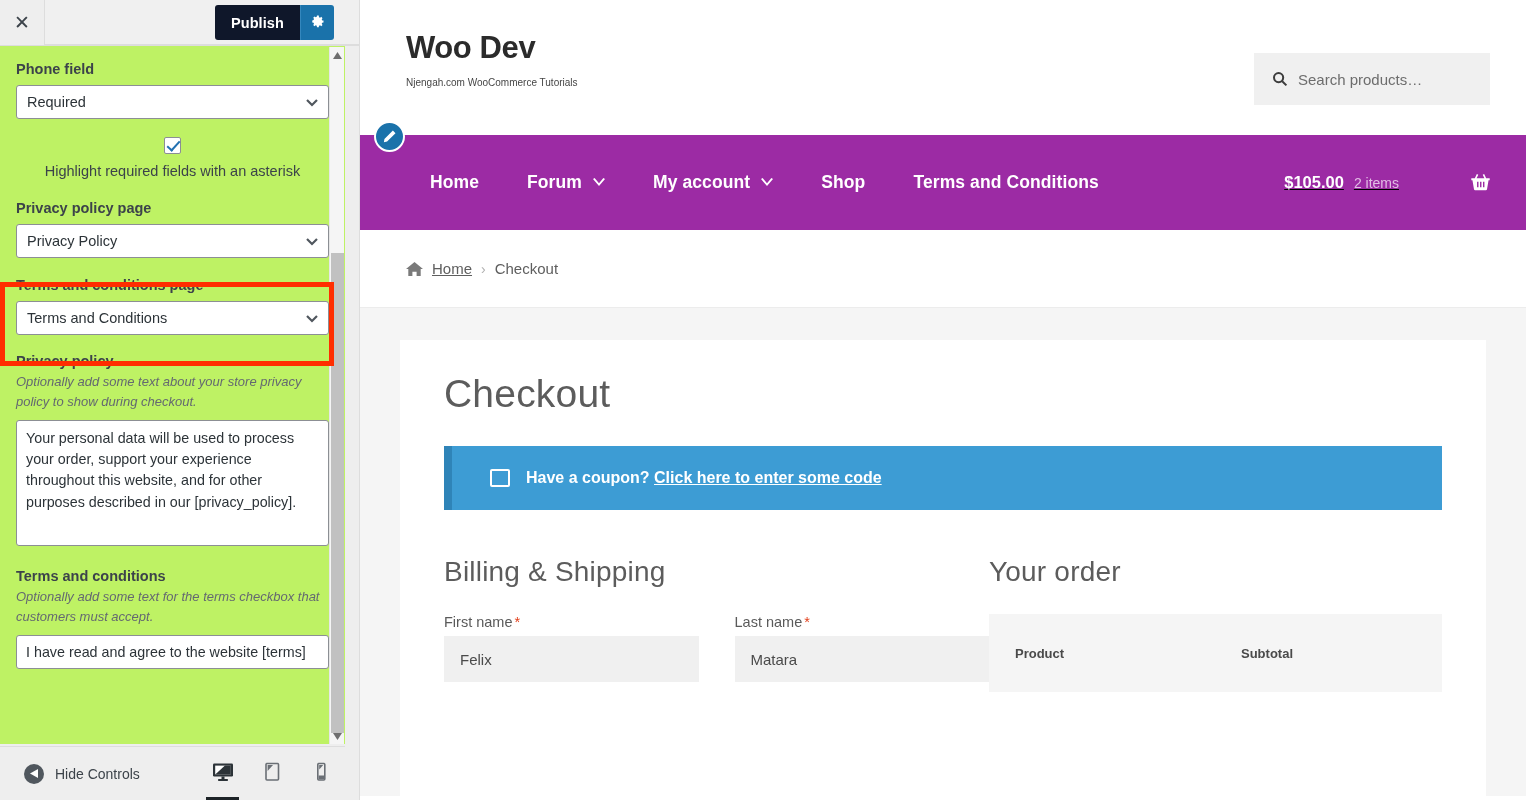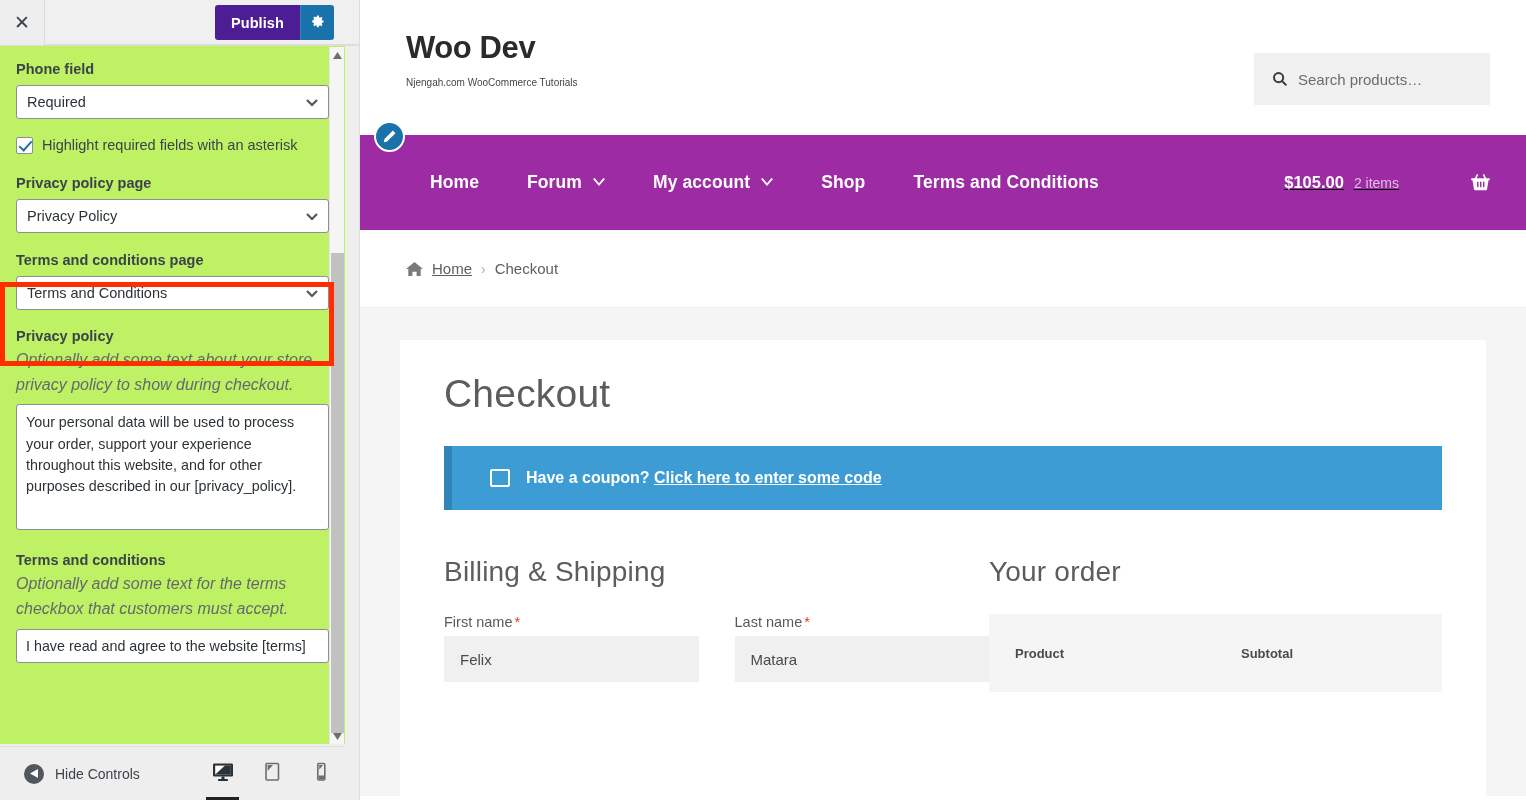--- a/index.html
+++ b/index.html
@@ -34,21 +34,21 @@
     border-right: 1px solid #dddddd;
     font-weight: 400;
   }
   .header-spacer { flex: 1; background: #f0f0f0; border-bottom: 1px solid #dddddd; }
   .publish-wrap {
     position: absolute; right: 25px; top: 5px;
     display: flex; align-items: stretch;
     height: 35px;
   }
   .publish-btn {
-    background: #4c1d95; color: #fff;
+    background: #0f172a; color: #fff;
     border: none; border-radius: 3px 0 0 3px;
     padding: 0 16px; font-size: 14.5px; font-weight: 600;
     cursor: pointer; letter-spacing: .1px;
     font-family: "Liberation Sans", sans-serif;
   }
   .publish-gear {
     background: #1a72aa; color: #fff;
     border: none; border-left: 1px solid #3487bd;
     border-radius: 0 3px 3px 0;
     width: 34px; display:flex; align-items:center; justify-content:center;
@@ -73,35 +73,35 @@
     display: flex; align-items: center; padding: 0 30px 0 10px;
     font-size: 14.5px; color: #2c3338; cursor: pointer;
     margin-bottom: 18px;
   }
   .ctl-select .chev {
     position: absolute; right: 9px; top: 50%; transform: translateY(-50%);
     width: 14px; height: 14px;
   }
   .ctl-select .chev svg { width: 14px; height: 14px; stroke: #50575e; fill: none; stroke-width: 2.2; }
 
-  .ctl-check { display: flex; align-items: flex-start; gap: 9px; margin-bottom: 20px; }
+  .ctl-check { display: flex; align-items: center; gap: 9px; margin-bottom: 20px; flex-direction: column; }
   .cbox {
     width: 17px; height: 17px; border: 1px solid #8c8f94; border-radius: 2px;
     background: #fff; position: relative; flex: 0 0 17px; cursor: pointer;
   }
   .cbox.checked::after {
     content: ""; position: absolute; left: 5px; top: 0px;
     width: 5px; height: 11px; border: solid #2271b1;
     border-width: 0 2.3px 2.3px 0; transform: rotate(42deg);
   }
   .ctl-check span { font-size: 14.5px; color: #3c434a; }
 
   .sec-title { font-size: 14.5px; color: #3c434a; font-weight: 600; margin-bottom: 3px; }
   .sec-desc {
-    font-size: 16px; color: #646970; font-style: italic;
+    font-size: 13px; color: #646970; font-style: italic;
     line-height: 1.58; margin-bottom: 7px;
   }
   .ctl-textarea {
     width: 100%; height: 126px; background: #fff;
     border: 1px solid #8c8f94; border-radius: 3px;
     padding: 7px 9px; font-size: 14.3px; color: #2c3338;
     line-height: 1.5; resize: none; overflow: hidden;
     font-family: "Liberation Sans", sans-serif;
     margin-bottom: 18px;
   }

